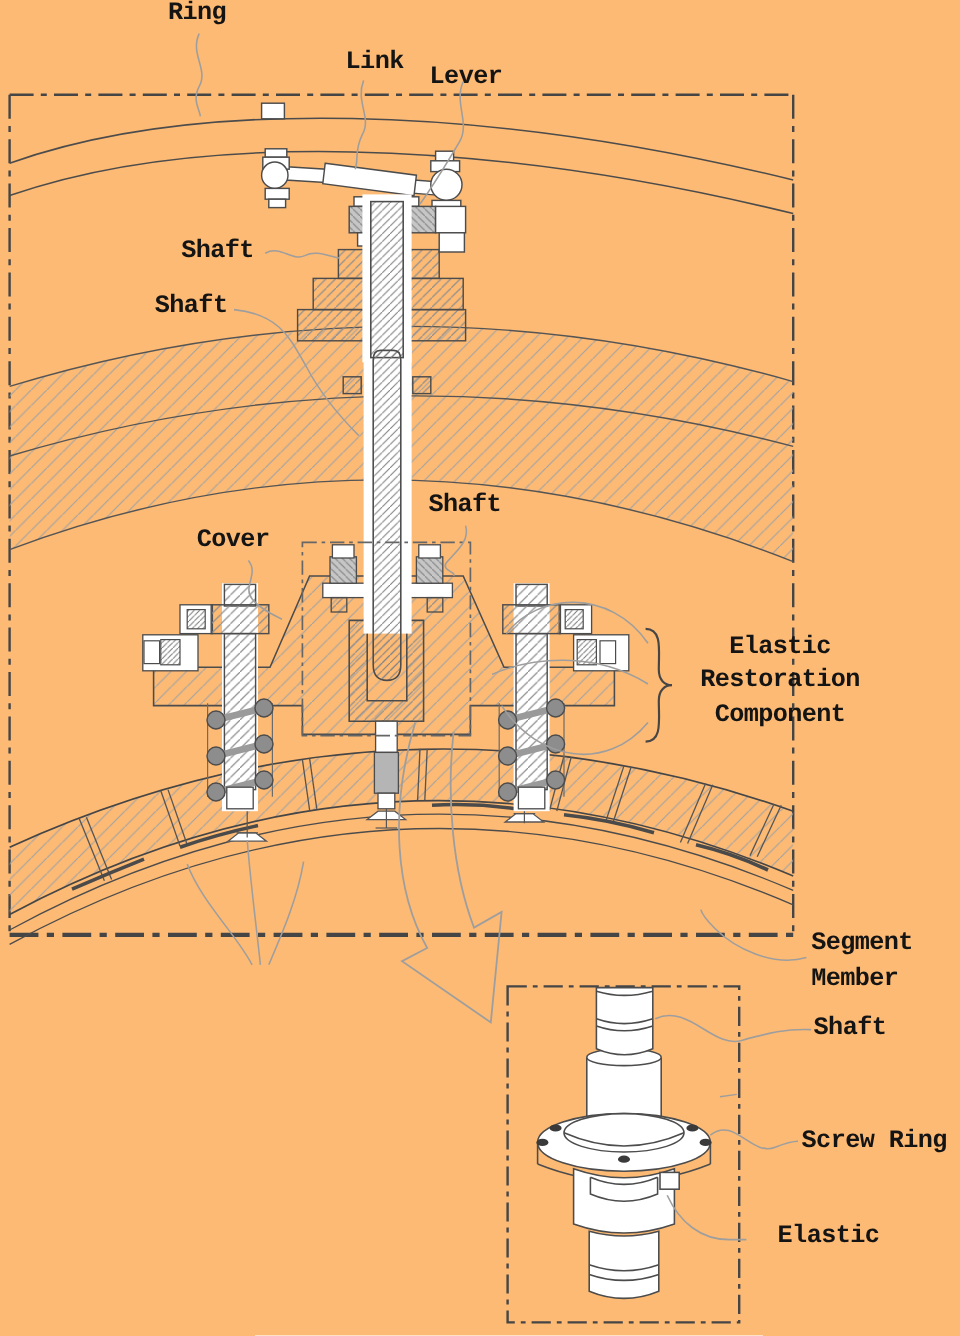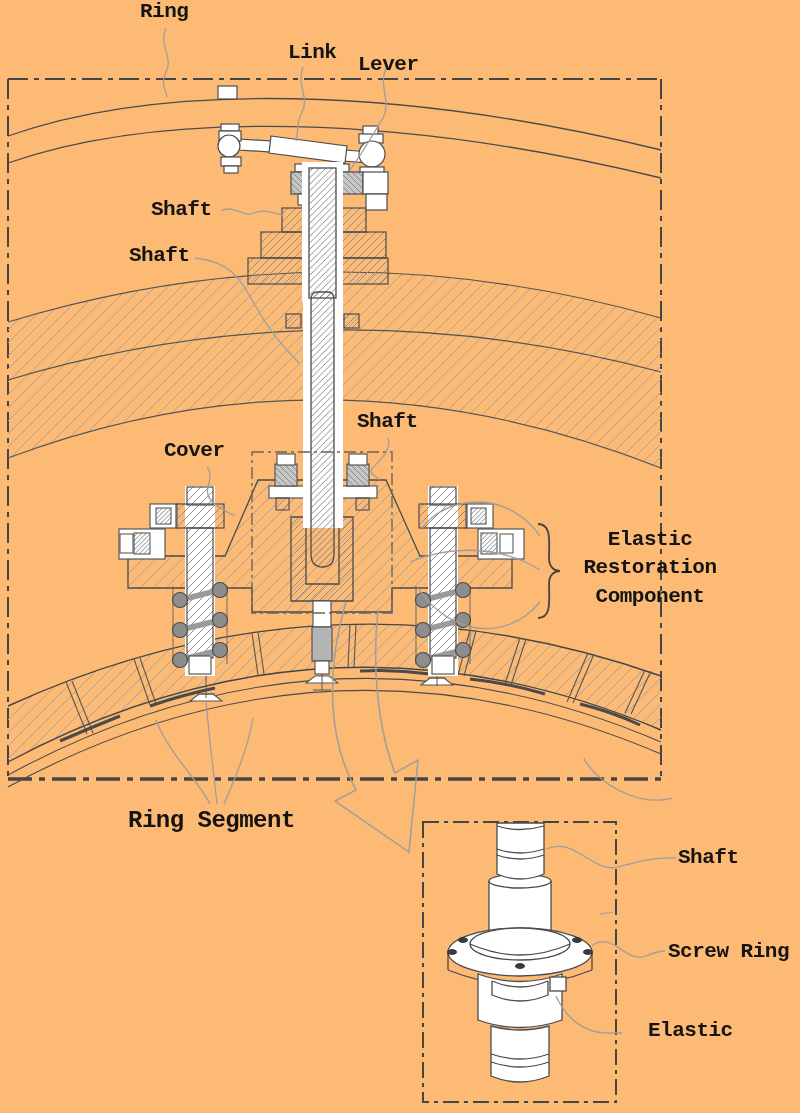--- a/index.html
+++ b/index.html
@@ -306,20 +306,23 @@
   <div class="lbl" style="left:129px;top:244px;">Shaft</div>
   <div class="lbl" style="left:164px;top:439px;">Cover</div>
   <div class="lbl" style="left:357px;top:410px;">Shaft</div>
 
   <div class="lbl center" style="left:550px;top:526px;width:200px;">
     <span>Elastic</span><br>
     <span>Restoration</span><br>
     <span>Component</span>
   </div>
 
-  <div class="lbl big" style="left:128px;top:807px;">Ring Segment</div>
-
+
+  <div class="lbl twolines" style="left:676px;top:772px;">
+    <span>Segment</span><br>
+    <span>Member</span>
+  </div>
 
   <div class="lbl" style="left:678px;top:846px;">Shaft</div>
   <div class="lbl" style="left:668px;top:940px;">Screw Ring</div>
   <div class="lbl" style="left:648px;top:1019px;">Elastic</div>
 
 </div>
 
 </body></html>

